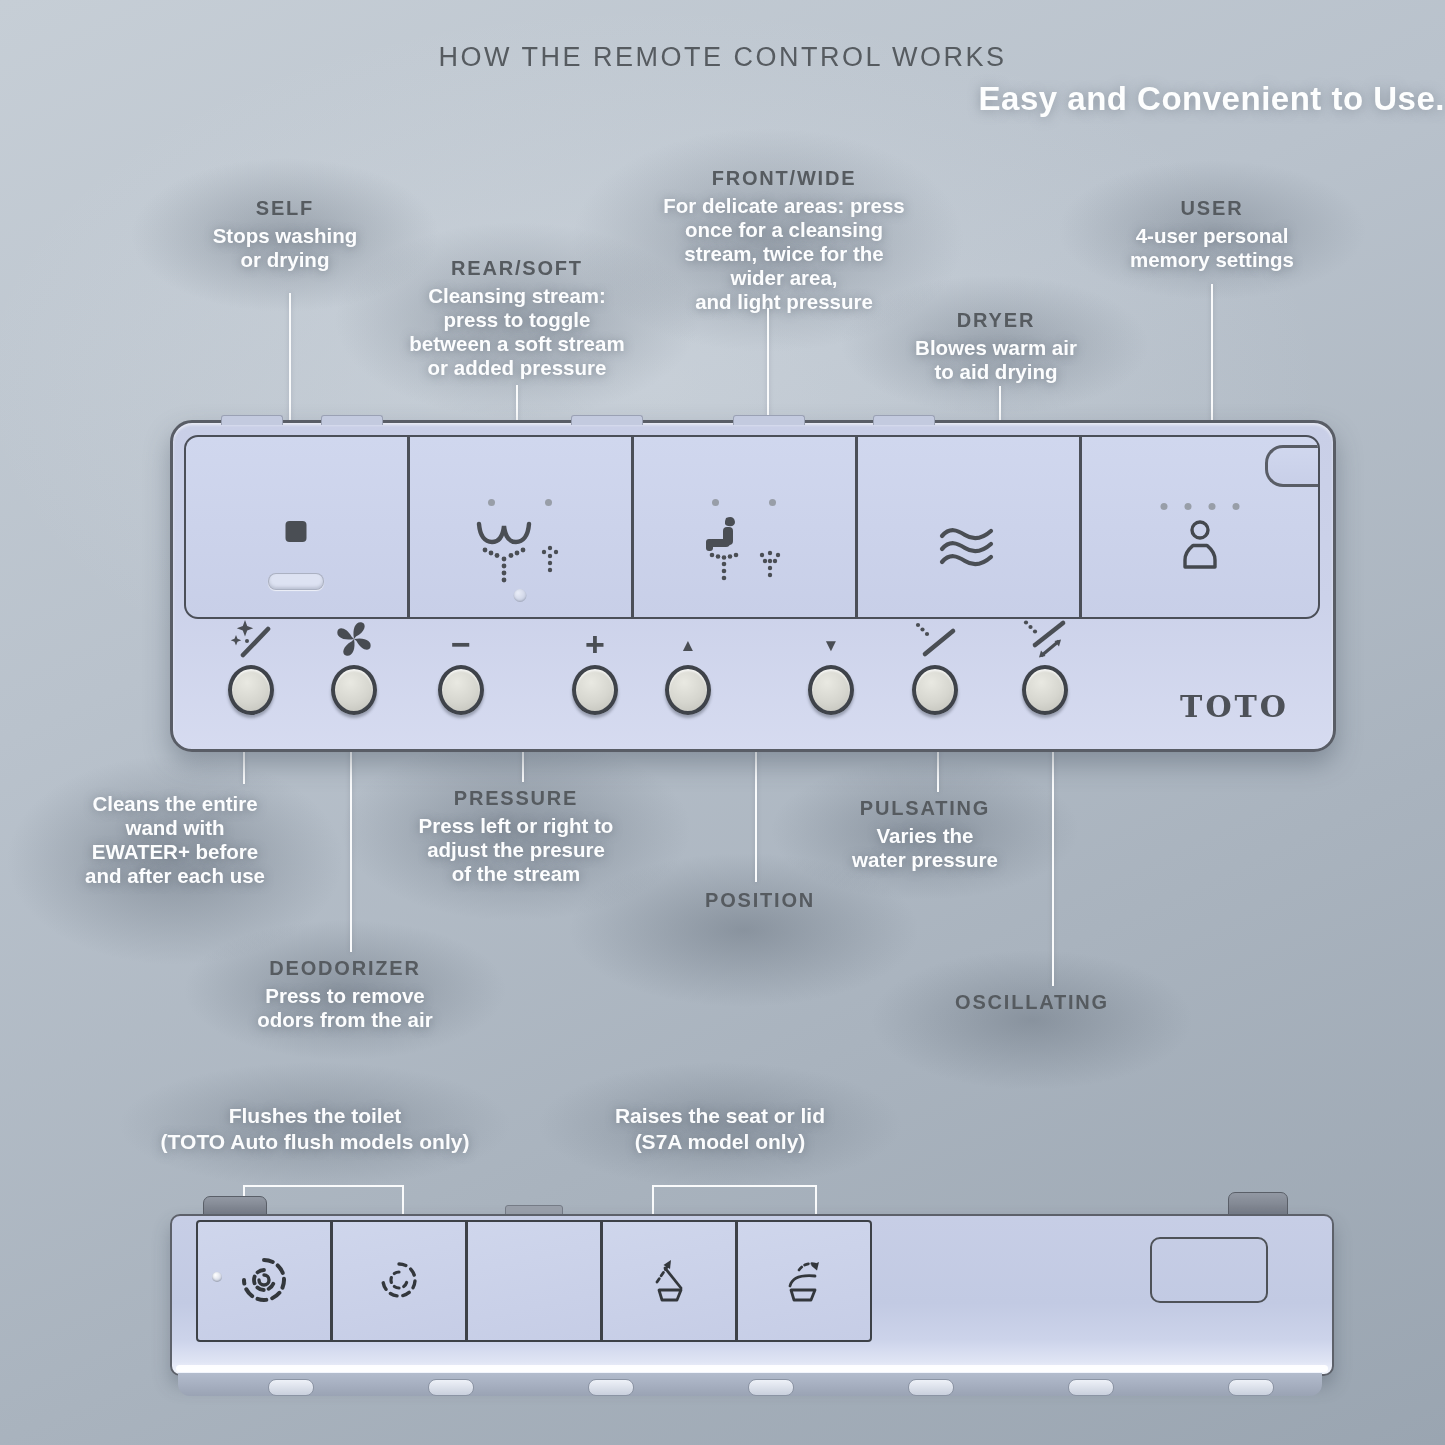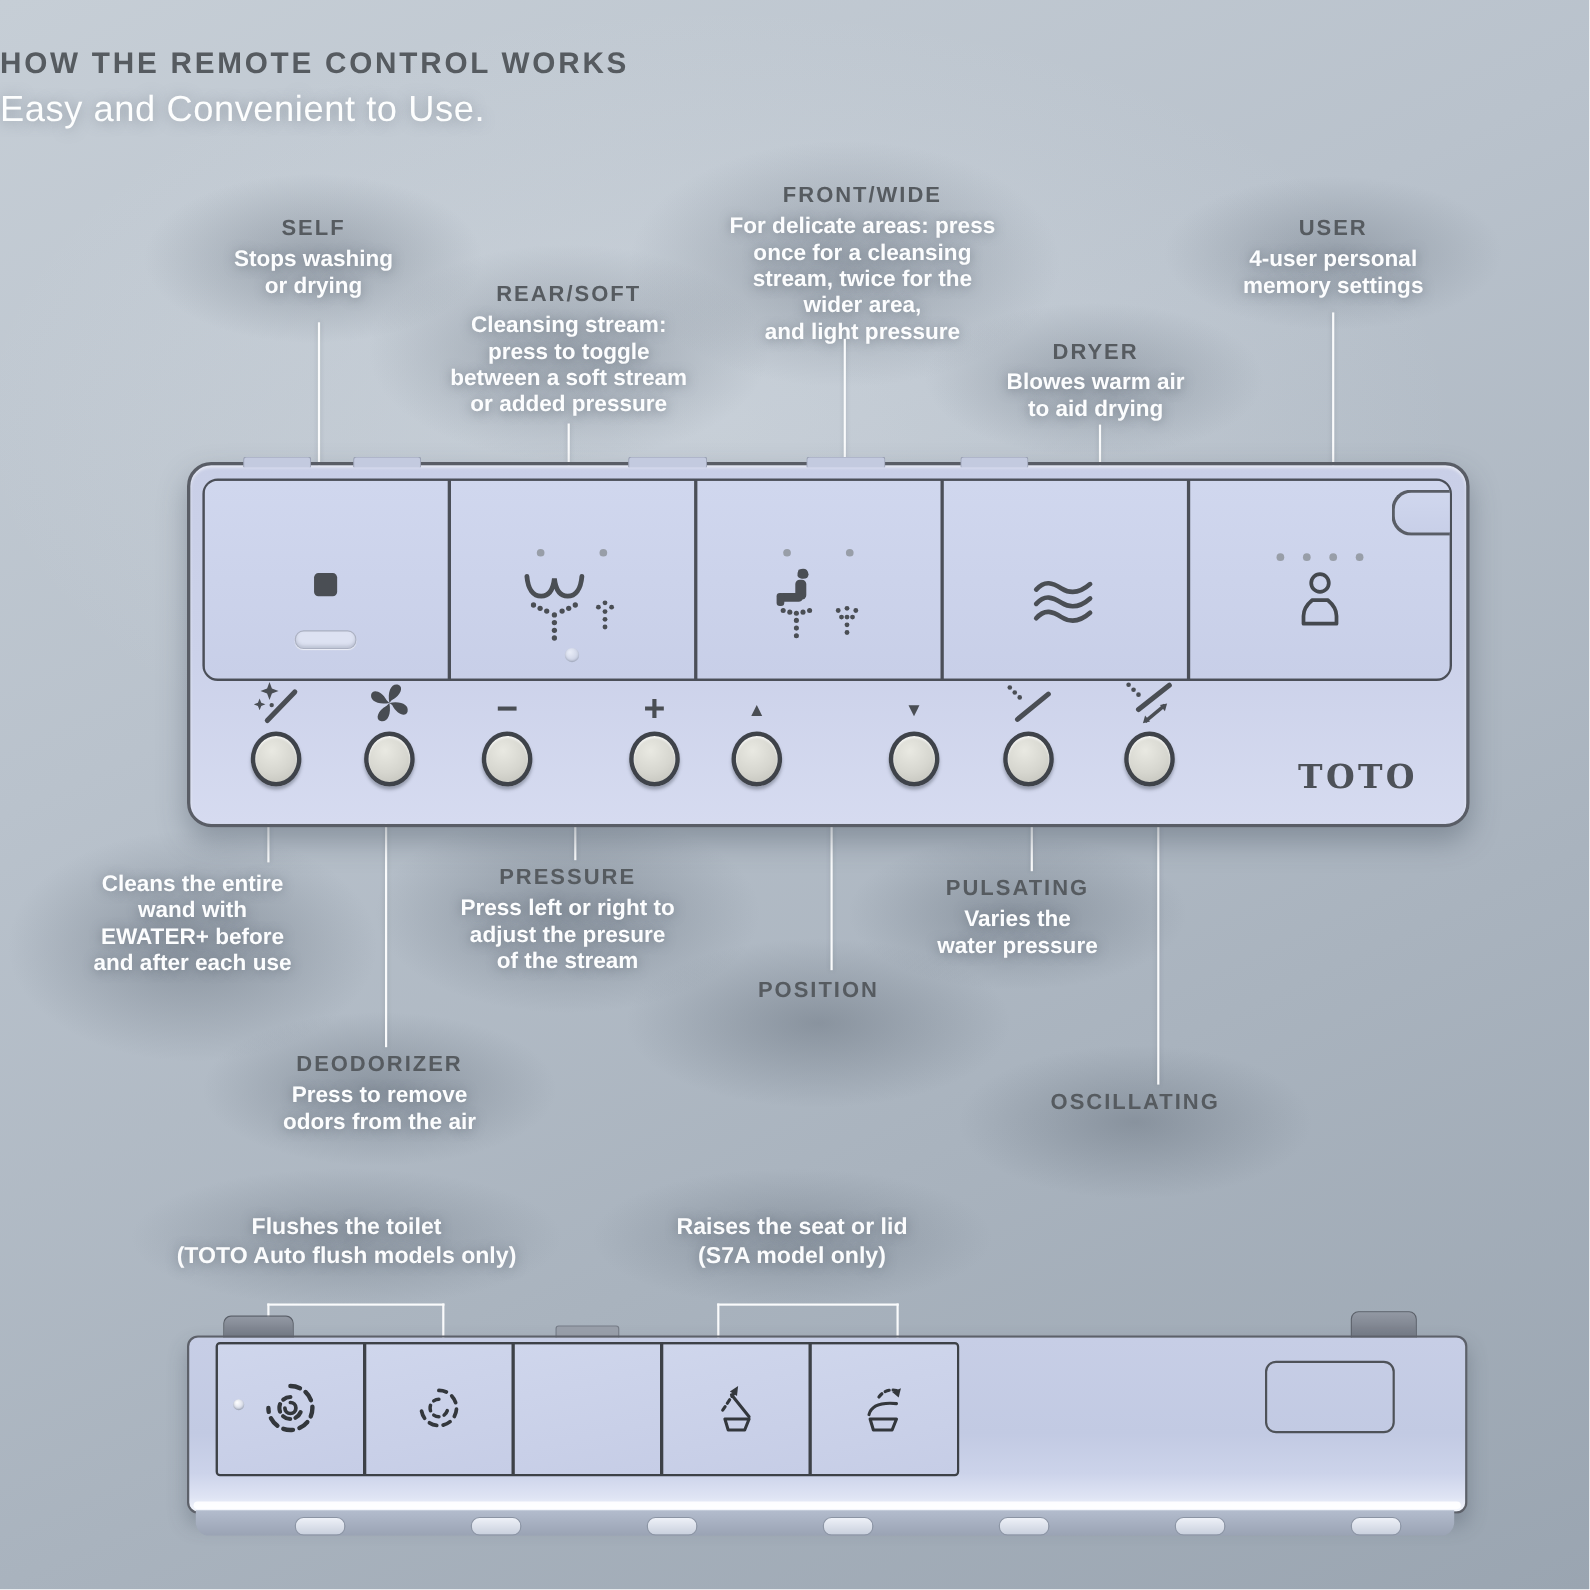--- a/index.html
+++ b/index.html
@@ -17,24 +17,24 @@
       radial-gradient(230px 100px at 345px 990px, rgba(98,108,120,.48), transparent 70%),
       radial-gradient(250px 110px at 744px 930px, rgba(98,108,120,.48), transparent 70%),
       radial-gradient(220px 100px at 925px 830px, rgba(98,108,120,.45), transparent 70%),
       radial-gradient(230px 100px at 1032px 1020px, rgba(98,108,120,.45), transparent 70%),
       radial-gradient(280px 90px at 315px 1125px, rgba(98,108,120,.40), transparent 70%),
       radial-gradient(260px 90px at 720px 1125px, rgba(98,108,120,.40), transparent 70%),
       radial-gradient(900px 500px at 650px 380px, rgba(224,230,236,.35), transparent 75%),
       linear-gradient(155deg,#c6ced6 0%,#b9c2cc 35%,#a9b3be 68%,#9aa5b1 100%);
   }
   
-  .title{position:absolute;left:0;right:0;top:42px;text-align:left;
-    font-size:27px;font-weight:bold;letter-spacing:2.5px;color:#565b60;}
-  .subtitle{position:absolute;left:0;right:0;top:80px;text-align:left;
-    font-size:33px;font-weight:normal;letter-spacing:.5px;color:#fdfefe;
+  .title{position:absolute;left:0;right:0;top:42px;text-align:center;
+    font-size:27px;font-weight:normal;letter-spacing:2.5px;color:#565b60;}
+  .subtitle{position:absolute;left:0;right:0;top:80px;text-align:right;
+    font-size:33px;font-weight:bold;letter-spacing:.5px;color:#fdfefe;
     text-shadow:0 1px 12px rgba(96,105,116,.55);}
   
   .co{position:absolute;text-align:center;transform:translateX(-50%);}
   .co .h{font-weight:bold;color:#565b60;font-size:20px;letter-spacing:1.8px;white-space:pre-line;line-height:1.2;}
   .co .b{font-weight:bold;color:#fcfdfe;font-size:20.5px;line-height:1.17;margin-top:4px;white-space:pre-line;
     text-shadow:0 1px 10px rgba(90,100,112,.6);}
   .cline{position:absolute;width:2.4px;background:#fafbfc;box-shadow:0 0 4px rgba(80,90,100,.25);}
   
   .remote{position:absolute;left:170px;top:420px;width:1160px;height:326px;
     background:linear-gradient(180deg,#c9cfe7 0%,#ccd2ea 55%,#d6dbf0 100%);
@@ -357,21 +357,21 @@
     <div class="h">PRESSURE</div>
     <div class="b">Press left or right to
 adjust the presure
 of the stream</div>
   </div>
   <div class="co" style="left:345px;top:956px;width:280px">
     <div class="h">DEODORIZER</div>
     <div class="b">Press to remove
 odors from the air</div>
   </div>
-  <div class="co" style="left:744px;top:888px;width:300px">
+  <div class="co" style="left:760px;top:888px;width:300px">
     <div class="h">POSITION</div>
   </div>
   <div class="co" style="left:925px;top:796px;width:260px">
     <div class="h">PULSATING</div>
     <div class="b">Varies the
 water pressure</div>
   </div>
   <div class="co" style="left:1032px;top:990px;width:260px">
     <div class="h">OSCILLATING</div>
   </div>

